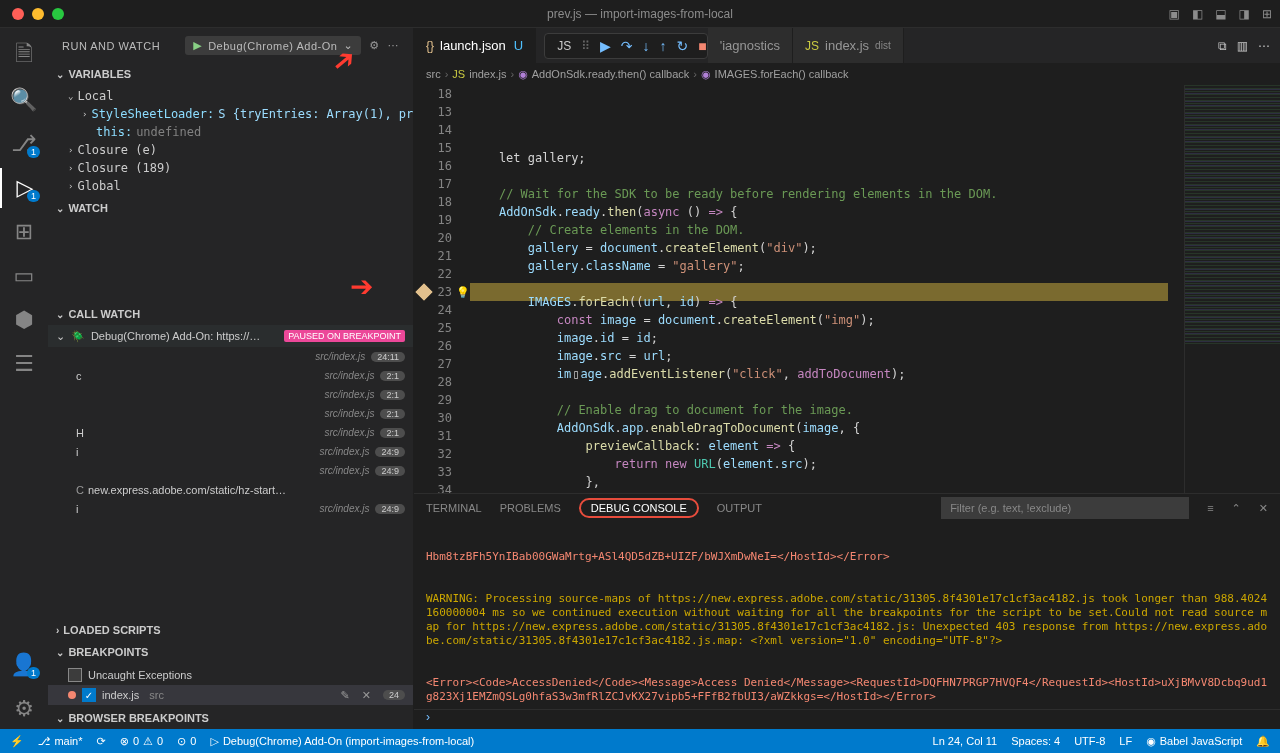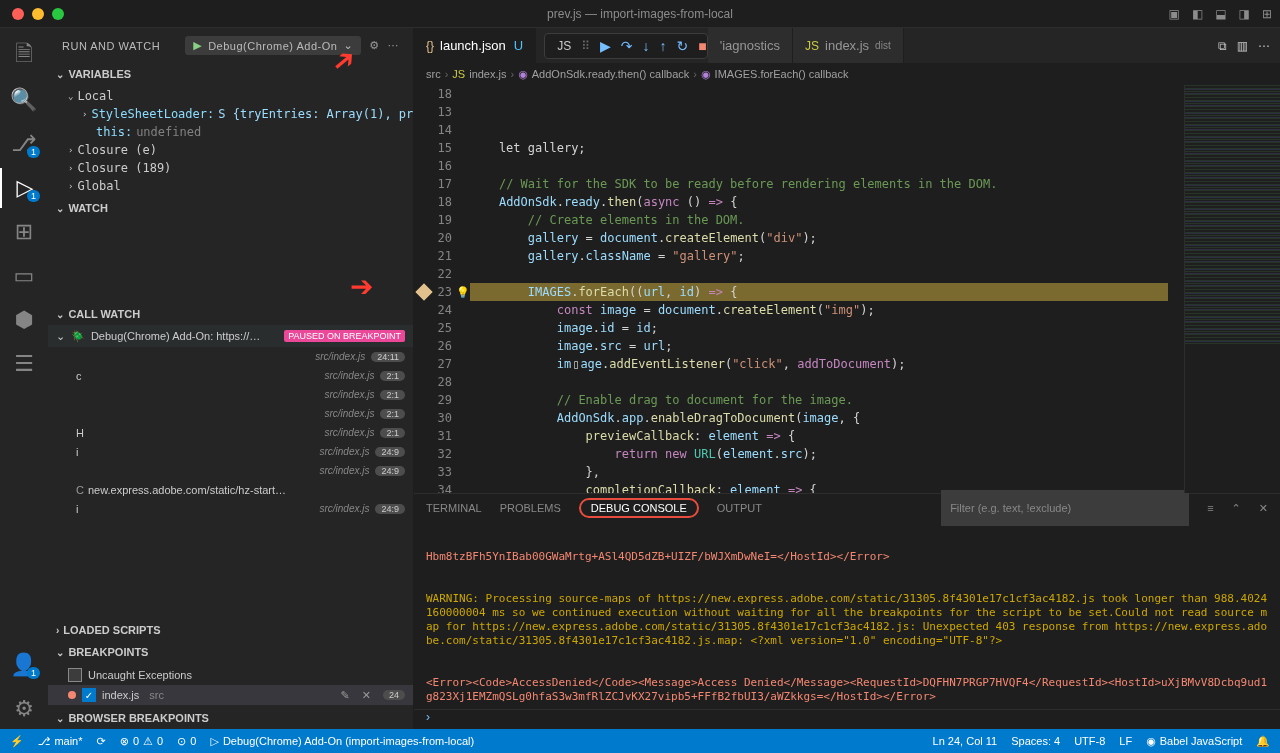--- a/index.html
+++ b/index.html
@@ -52,32 +52,32 @@
 .dbgtoolbar .d.stop { color: #f48771; }
 .tabbar .rightactions { margin-left: auto; display: flex; align-items: center; gap: 10px; padding: 0 10px; color: #c5c5c5; }
 .breadcrumb { height: 22px; display: flex; align-items: center; padding: 0 12px; gap: 4px; font-size: 11px; color: #a0a0a0; background: #1e1e1e; }
 .bcsep { color: #666; }
 .codearea { flex: 1; display: flex; font-family: Menlo, Monaco, monospace; font-size: 12px; line-height: 18px; overflow: hidden; position: relative; }
 .gutter { width: 56px; text-align: right; padding: 0 18px 0 0; color: #858585; user-select: none; position: relative; }
 .gutter .ln { height: 18px; }
 .code { flex: 1; white-space: pre; position: relative; }
 .code .cl { height: 18px; }
 .highlight { background: #7a6a2f; position: absolute; left: 0; right: 16px; height: 18px; z-index: 0; }
-.code .content { position: relative; z-index: 1; }
+.code .content { position: relative; z-index: 1; margin-top: 10px; }
 .bpglyph { position: absolute; left: 4px; width: 12px; height: 12px; background: #e2c08d; border: 1px solid #e2c08d; transform: rotate(45deg); }
 .bulb { position: absolute; left: 42px; color: #ffcc00; font-size: 11px; }
 .arrow-red { position: absolute; color: #ff3b30; font-size: 28px; z-index: 50; pointer-events: none; }
 .minimap { width: 96px; background: #1e1e1e; position: relative; border-left: 1px solid #2d2d2d; }
 .mmimg { width: 100%; height: 260px; background: repeating-linear-gradient(#2d4530 0 1px, transparent 1px 3px), repeating-linear-gradient(#3a3a5a 0 1px, transparent 1px 4px); opacity: 0.6; }
 .panel { height: 236px; display: flex; flex-direction: column; border-top: 1px solid #2d2d2d; background: #1e1e1e; }
 .paneltabs { height: 28px; display: flex; align-items: center; padding: 0 12px; gap: 18px; font-size: 11px; color: #888; }
 .ptab { cursor: pointer; padding: 2px 0; }
 .ptab.active { color: #fff; border: 2px solid #e74c3c; border-radius: 14px; padding: 2px 10px; }
 .ptspacer { flex: 1; }
-.filterbox { width: 248px; height: 36px; background: #3c3c3c; border: 1px solid #3c3c3c; padding: 0 8px; color: #888; font-size: 11px; display: flex; align-items: center; }
+.filterbox { width: 248px; height: 22px; background: #3c3c3c; border: 1px solid #3c3c3c; padding: 0 8px; color: #888; font-size: 11px; display: flex; align-items: center; }
 .panelout { flex: 1; overflow: auto; padding: 0 12px 4px 12px; font-family: Menlo, monospace; font-size: 11px; line-height: 14px; color: #f48771; white-space: pre-wrap; word-break: break-all; }
 .panelout .warn { color: #cca700; }
 .statusbar { height: 24px; background: #007acc; color: #fff; display: flex; align-items: center; padding: 0 10px; font-size: 11px; gap: 14px; }
 .statusbar .sbi { display: flex; align-items: center; gap: 4px; cursor: pointer; }
 .statusbar .spacer { flex: 1; }
 .kw { color: #c586c0; } .fn { color: #dcdcaa; } .str { color: #ce9178; } .var2 { color: #9cdcfe; } .cm { color: #6a9955; } .cls { color: #4ec9b0; } .prop { color: #9cdcfe; } .pn { color: #d4d4d4; }
 </style>
 </head>
 <body>
 

